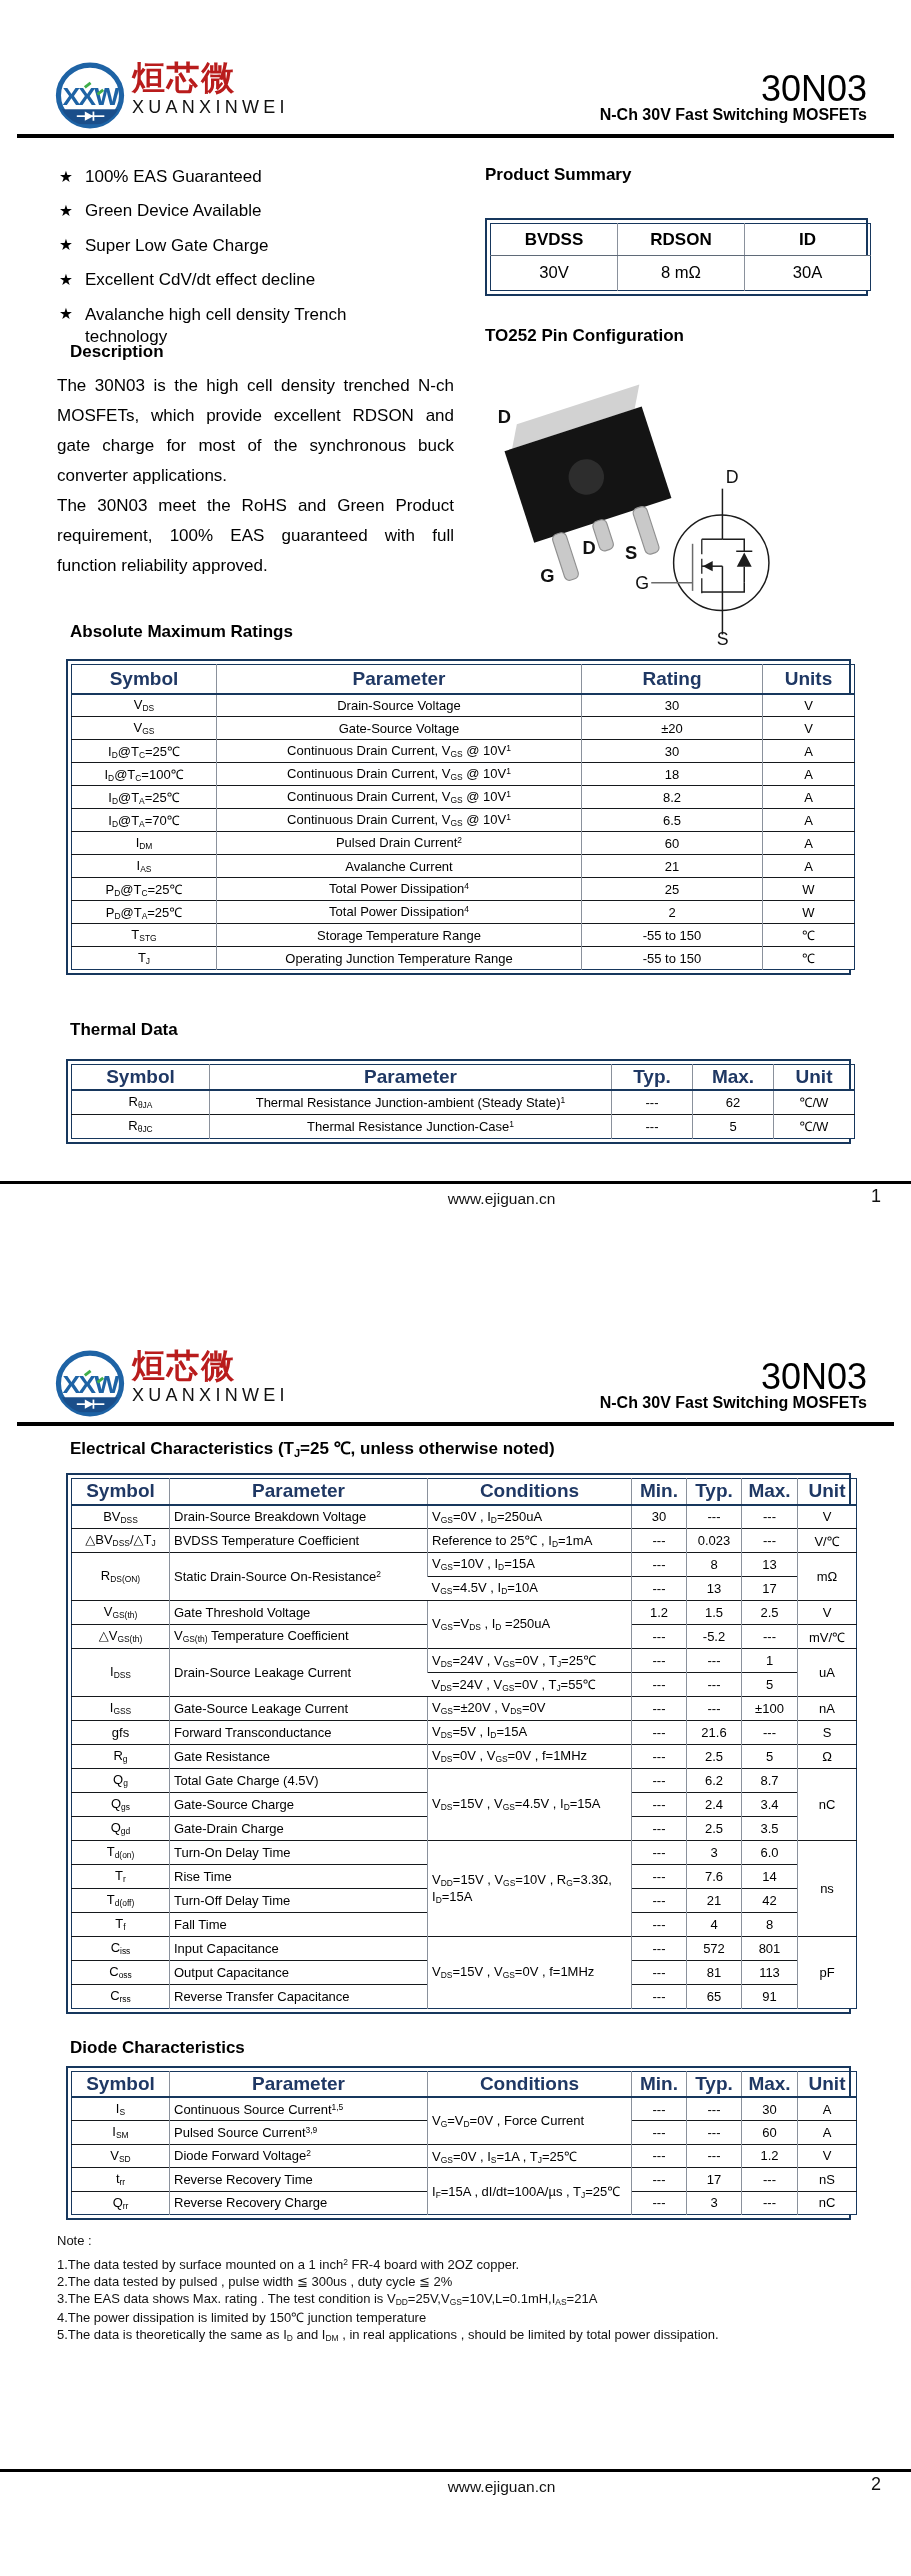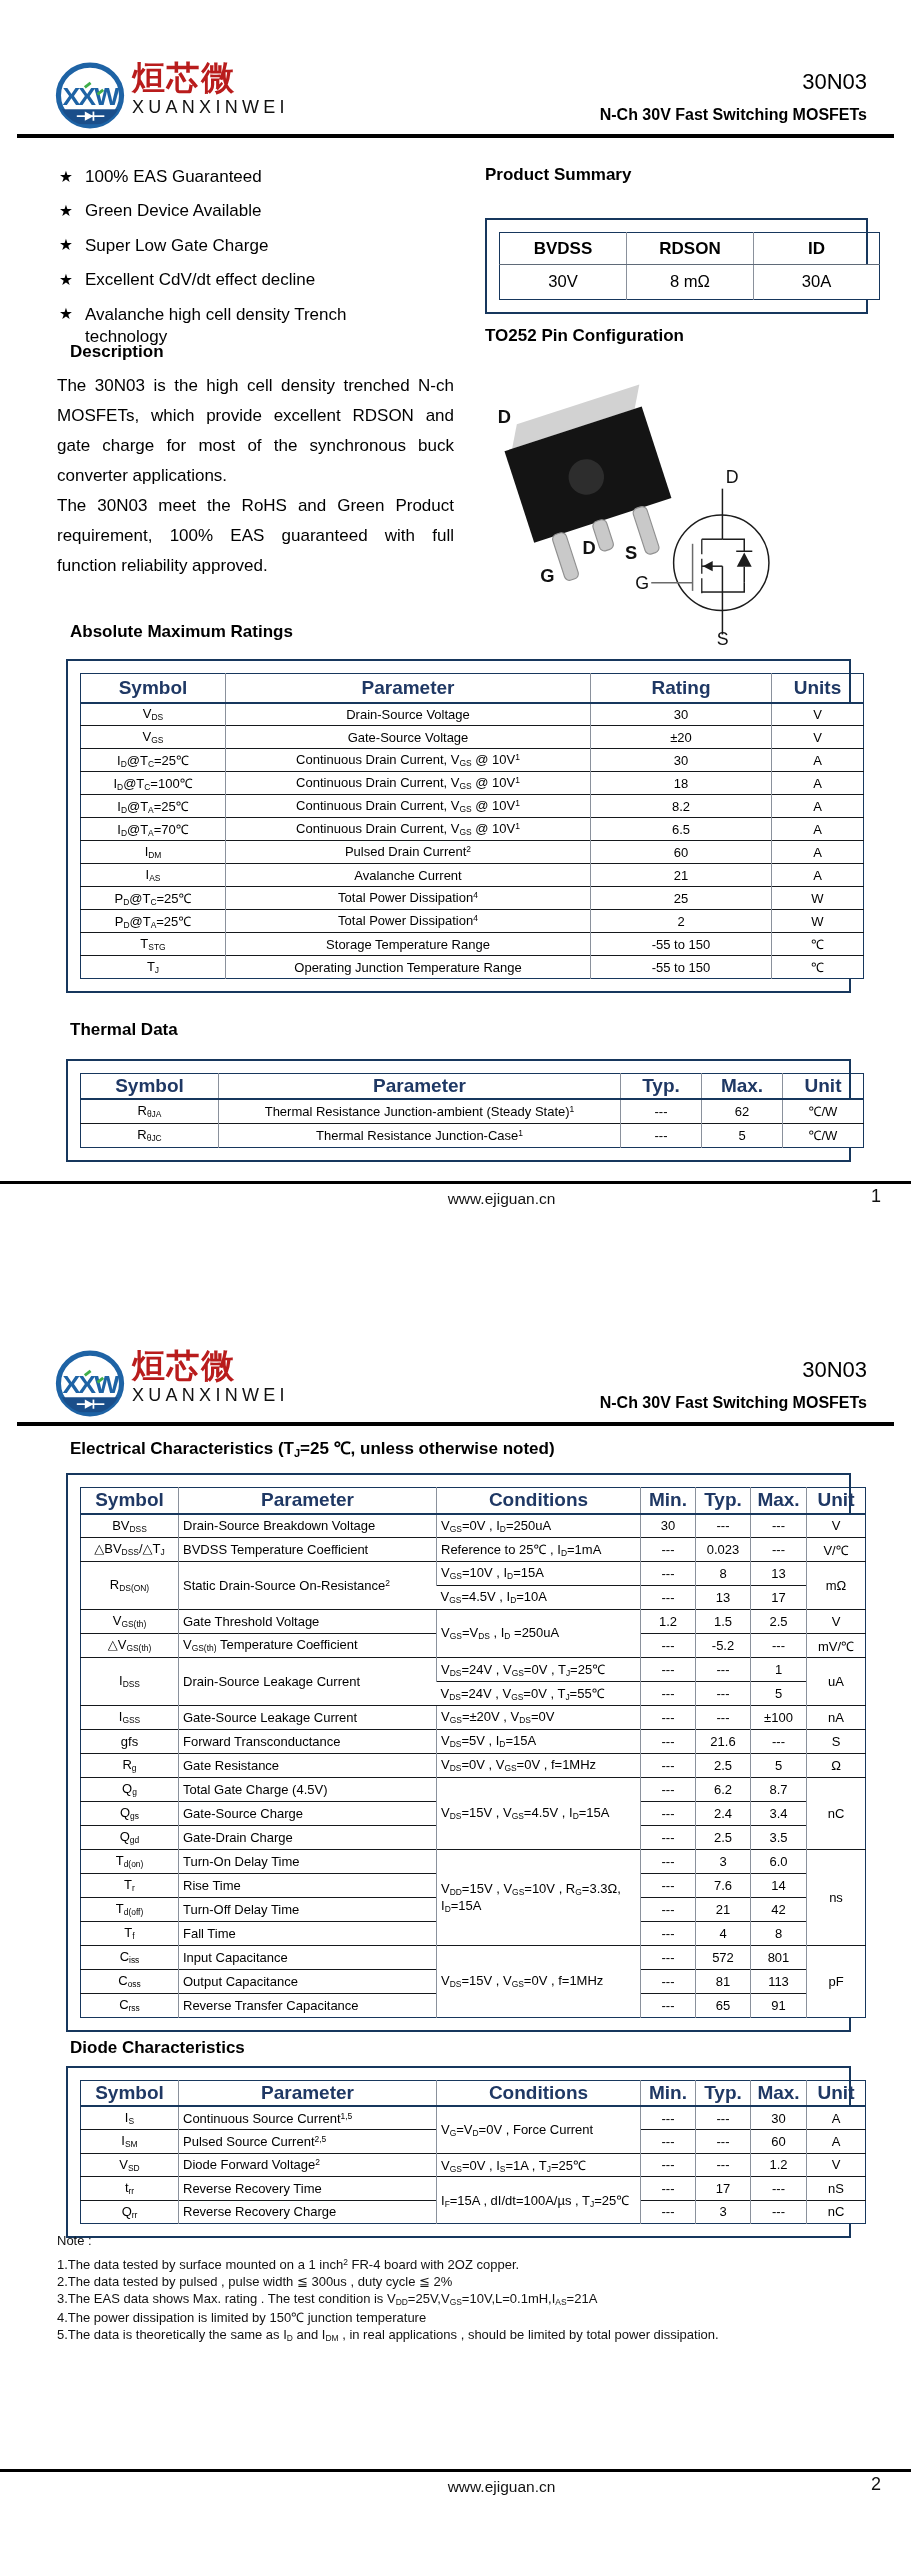--- a/index.html
+++ b/index.html
@@ -15,39 +15,39 @@
     font-family:"Liberation Sans",sans-serif;
     -webkit-font-smoothing:antialiased;
   }
   .page{position:relative;width:911px;height:1288px;background:#fff;overflow:hidden;}
 
   
   .logo{position:absolute;left:55px;top:61px;display:flex;align-items:flex-start;}
   .logo-texts{margin-left:6.9px;}
   .logo-cn{font-size:33px;font-weight:bold;letter-spacing:1.7px;line-height:1.05;color:#b91c1c;}
   .logo-en{font-size:18px;letter-spacing:4.3px;color:#111;margin-top:1.1px;}
-  .part-no{position:absolute;right:44px;top:70px;font-size:22px;text-align:right;line-height:1.05;}
+  .part-no{position:absolute;right:44px;top:70px;font-size:36px;text-align:right;line-height:1.05;}
   .part-sub{position:absolute;right:44px;top:106px;font-size:16px;font-weight:bold;text-align:right;}
   .hdr-rule{position:absolute;left:17px;right:17px;top:134px;height:4px;background:#000;}
 
   
   .sec-h{position:absolute;font-size:17px;font-weight:bold;margin:0;white-space:nowrap;}
 
   
   .features{position:absolute;left:59px;top:166px;width:379px;}
   .feature{display:flex;margin-bottom:12px;font-size:17px;line-height:1.32;}
   .feature .star{width:26px;flex:0 0 26px;font-size:15.5px;padding-top:0.6px;}
   .feature .ftxt{width:310px;}
 
   
   .descr{position:absolute;left:57px;top:371px;width:397px;font-size:17px;line-height:30px;text-align:justify;}
   .descr p{margin:0;}
 
   
-  .tframe{position:absolute;border:2px solid var(--navy);padding:12px;background:#fff;}
+  .tframe{position:absolute;border:2px solid var(--navy);padding:3px;background:#fff;}
   .tframe table{width:100%;border-collapse:collapse;table-layout:fixed;border:0.9px solid var(--navy);}
   .tframe th{
     color:var(--hdr-text);font-weight:bold;font-size:19px;
     border-bottom:2.9px double var(--navy);border-left:1.1px solid var(--vline);
     text-align:center;vertical-align:middle;padding:1.1px 2.3px;
   }
   .tframe td{
     font-size:13px;border-top:1.1px solid var(--hline);border-left:1.1px solid var(--vline);
     text-align:center;vertical-align:middle;padding:1.1px 2.9px;background:#fff;
   }
@@ -599,21 +599,21 @@
             <td>I<sub>S</sub></td>
             <td class="al-l">Continuous Source Current<sup>1,5</sup></td>
             <td rowspan="2" class="al-l">V<sub>G</sub>=V<sub>D</sub>=0V , Force Current</td>
             <td>---</td>
             <td>---</td>
             <td>30</td>
             <td>A</td>
           </tr>
           <tr>
             <td>I<sub>SM</sub></td>
-            <td class="al-l">Pulsed Source Current<sup>2,5</sup></td>
+            <td class="al-l">Pulsed Source Current<sup>3,9</sup></td>
             <td>---</td>
             <td>---</td>
             <td>60</td>
             <td>A</td>
           </tr>
           <tr>
             <td>V<sub>SD</sub></td>
             <td class="al-l">Diode Forward Voltage<sup>2</sup></td>
             <td class="al-l">V<sub>GS</sub>=0V , I<sub>S</sub>=1A , T<sub>J</sub>=25℃</td>
             <td>---</td>

